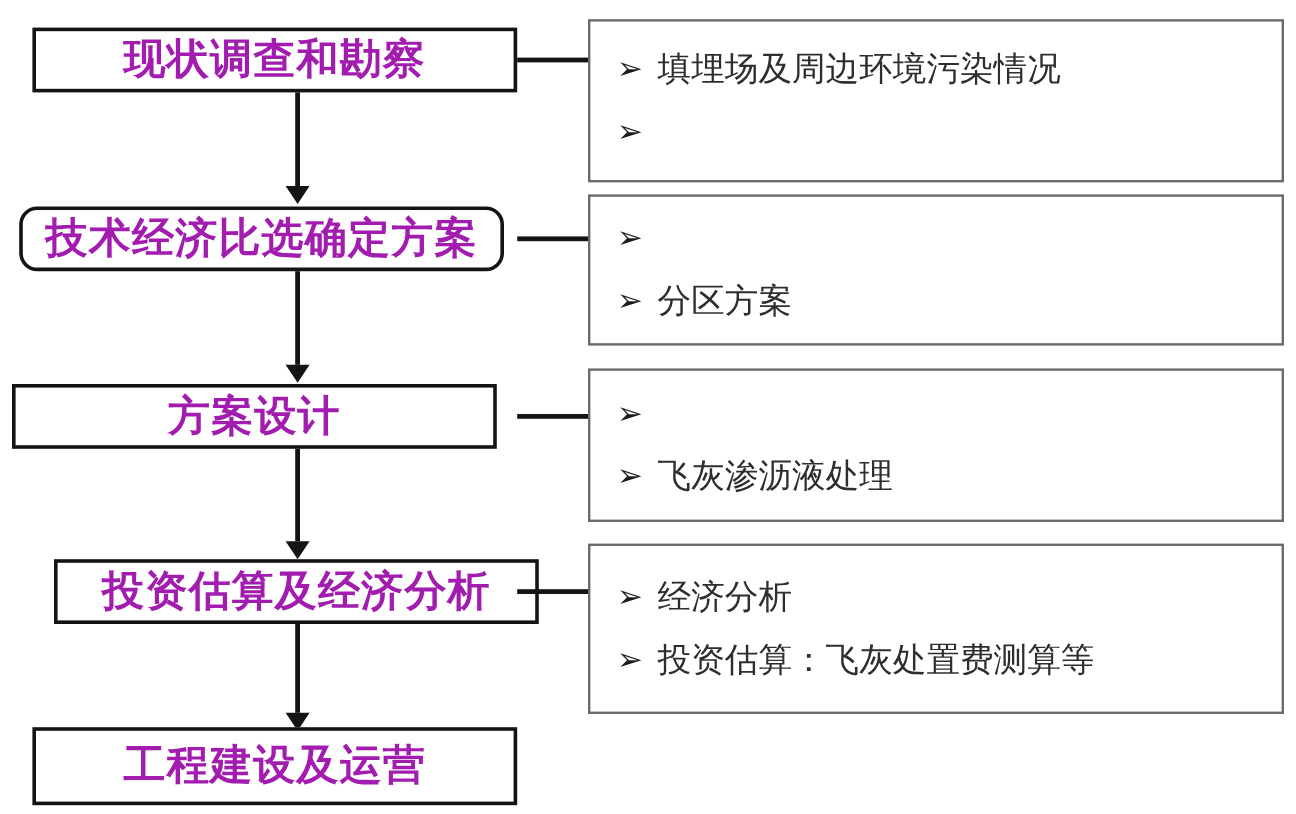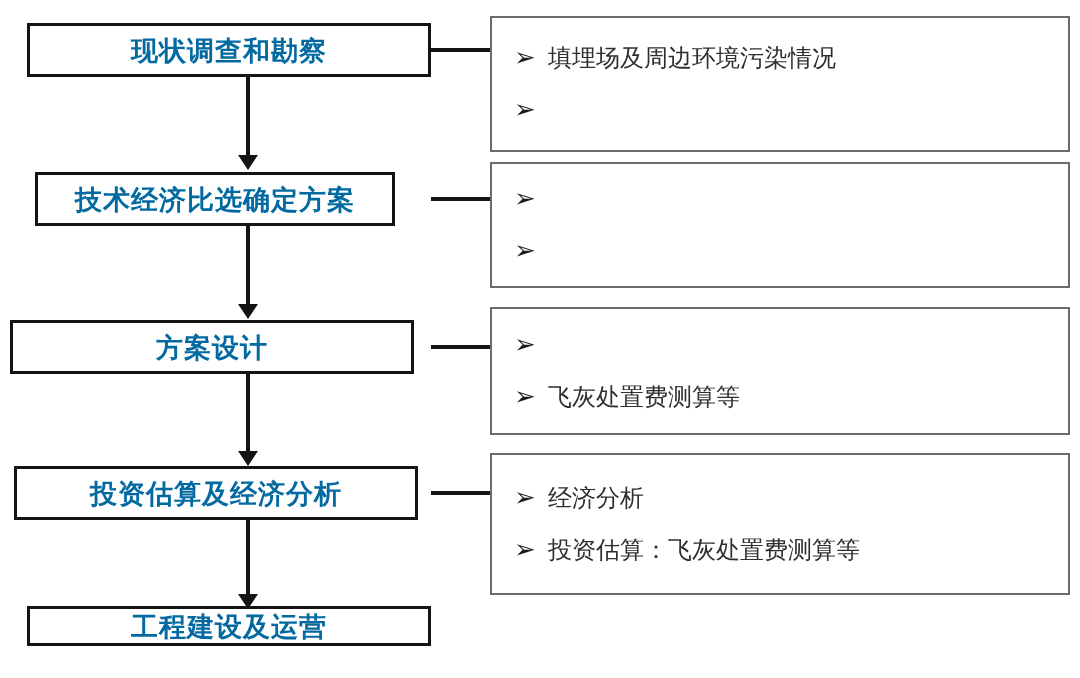--- a/index.html
+++ b/index.html
@@ -24,23 +24,23 @@
     box-sizing: border-box;
     border: 3px solid #141414;
     background: #ffffff;
     display: flex;
     align-items: center;
     justify-content: center;
   }
   .stage-label {
     font-family: "DejaVu Sans", "Liberation Sans", sans-serif;
     font-weight: bold;
-    font-size: 27px;
+    font-size: 35px;
     line-height: 1;
-    color: #0369a1;
+    color: #a21caf;
     letter-spacing: 1px;
     white-space: nowrap;
   }
 
   
   .detail-panel {
     position: absolute;
     box-sizing: border-box;
     border: 2px solid #6b6b6b;
     background: #ffffff;
@@ -57,21 +57,21 @@
   .bullet-icon {
     width: 34px;
     flex: 0 0 34px;
     font-size: 26px;
     line-height: 1;
     color: #1b1b1b;
     text-align: left;
   }
   .detail-text {
     font-family: "DejaVu Serif", "Liberation Serif", serif;
-    font-size: 24px;
+    font-size: 28px;
     line-height: 1.1;
     color: #2e2e2e;
     white-space: nowrap;
   }
 
   
   .h-connector {
     position: absolute;
     height: 4px;
     background: #141414;
@@ -107,74 +107,75 @@
       <span class="detail-text">填埋场及周边环境污染情况</span>
     </div>
     <div class="detail-item">
       <span class="bullet-icon">➢</span>
     </div>
   </div>
 
   <div class="v-arrow-line" style="left:246px; top:77px; height:78px;"></div>
   <div class="v-arrow-head" style="left:238px; top:155px;"></div>
 
-  <div class="stage-box" style="left:35px; top:172px; width:360px; height:54px;">
+  <div class="stage-box" style="left:16px; top:172px; width:404px; height:54px;border-radius:15px;">
     <span class="stage-label">技术经济比选确定方案</span>
   </div>
 
   <div class="h-connector" style="left:431px; top:197px; width:59px;"></div>
 
   <div class="detail-panel" style="left:490px; top:162px; width:580px; height:126px;">
     <div class="detail-item">
       <span class="bullet-icon">➢</span>
     </div>
     <div class="detail-item">
       <span class="bullet-icon">➢</span>
+      <span class="detail-text">分区方案</span>
     </div>
   </div>
 
   <div class="v-arrow-line" style="left:246px; top:226px; height:78px;"></div>
   <div class="v-arrow-head" style="left:238px; top:304px;"></div>
 
   <div class="stage-box" style="left:10px; top:320px; width:404px; height:54px;">
     <span class="stage-label">方案设计</span>
   </div>
 
   <div class="h-connector" style="left:431px; top:345px; width:59px;"></div>
 
   <div class="detail-panel" style="left:490px; top:307px; width:580px; height:128px;">
     <div class="detail-item">
       <span class="bullet-icon">➢</span>
     </div>
     <div class="detail-item">
       <span class="bullet-icon">➢</span>
-      <span class="detail-text">飞灰处置费测算等</span>
+      <span class="detail-text">飞灰渗沥液处理</span>
     </div>
   </div>
 
   <div class="v-arrow-line" style="left:246px; top:374px; height:77px;"></div>
   <div class="v-arrow-head" style="left:238px; top:451px;"></div>
 
-  <div class="stage-box" style="left:14px; top:466px; width:404px; height:54px;">
+  <div class="stage-box" style="left:45px; top:466px; width:404px; height:54px;">
     <span class="stage-label">投资估算及经济分析</span>
   </div>
 
   <div class="h-connector" style="left:431px; top:491px; width:59px;"></div>
 
   <div class="detail-panel" style="left:490px; top:453px; width:580px; height:142px;">
     <div class="detail-item">
       <span class="bullet-icon">➢</span>
       <span class="detail-text">经济分析</span>
     </div>
     <div class="detail-item">
       <span class="bullet-icon">➢</span>
       <span class="detail-text">投资估算：飞灰处置费测算等</span>
     </div>
   </div>
 
   <div class="v-arrow-line" style="left:246px; top:520px; height:74px;"></div>
   <div class="v-arrow-head" style="left:238px; top:594px;"></div>
 
-  <div class="stage-box" style="left:27px; top:606px; width:404px; height:40px;">
+  <div class="stage-box" style="left:27px; top:606px; width:404px; height:65px;">
     <span class="stage-label">工程建设及运营</span>
   </div>
 
 </div>
 
 </body></html>

